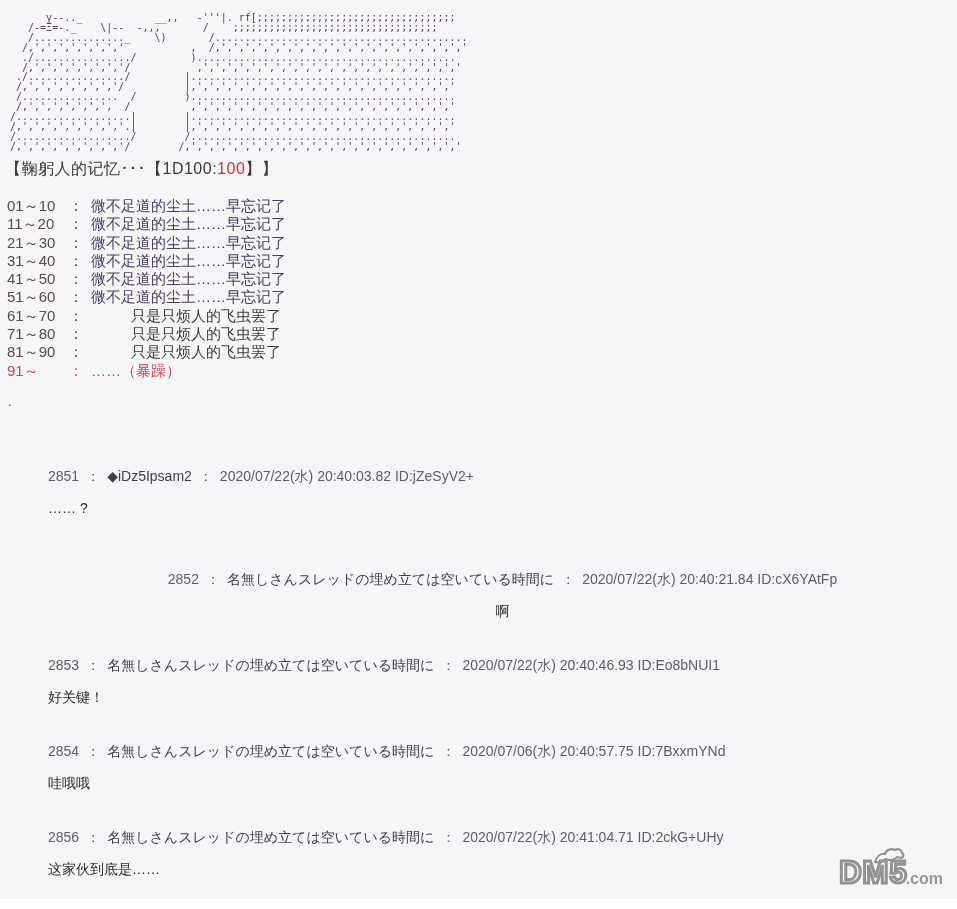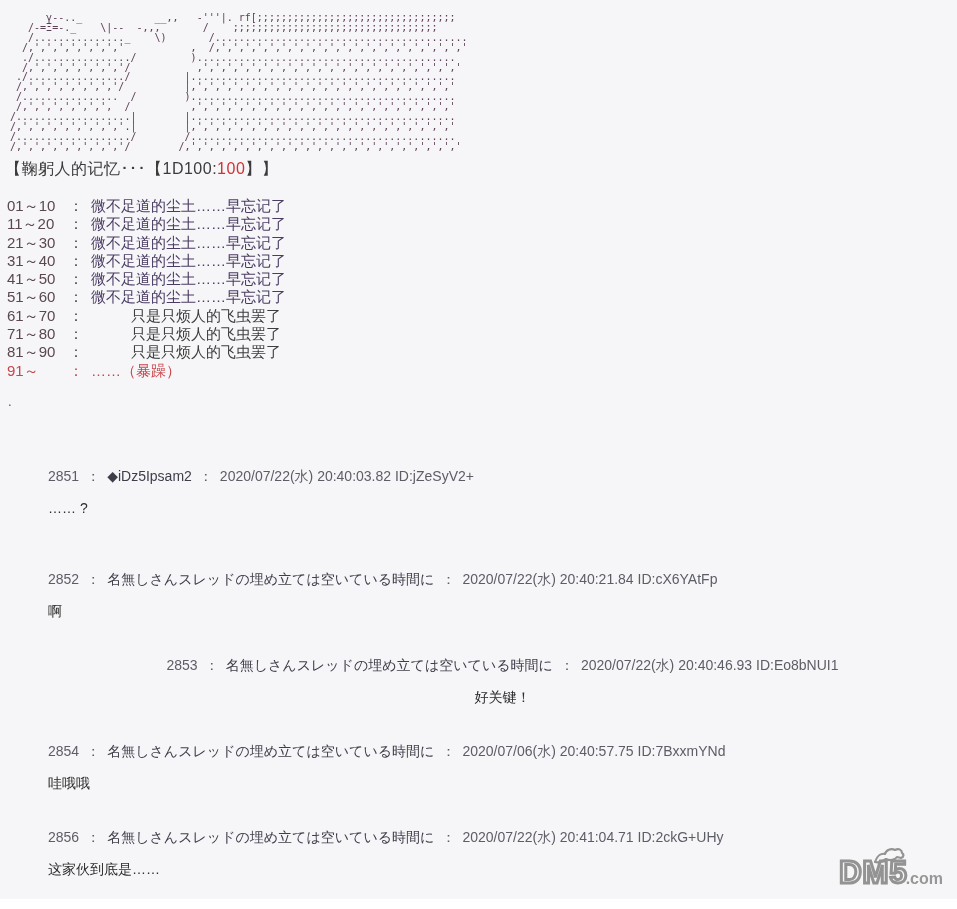--- a/index.html
+++ b/index.html
@@ -34,21 +34,21 @@
   .tone-gray   .txt{color:#3d3d3d;margin-left:40px;}
   .tone-red .range,.tone-red .colon,.tone-red .txt{color:#c7464c;}
   
   .dot{position:absolute;top:394px;left:8px;font-size:13px;color:#555;}
   
   .post{position:absolute;left:7px;right:0;margin-left:41px;}
   .post .hdr{font-size:14px;line-height:16px;color:#5d5d66;white-space:nowrap;}
   .post .hdr .sep{margin:0 7px;}
   .post .hdr .name{color:#3e3e4a;}
   .post .body{margin-top:16px;font-size:14px;line-height:16px;color:#2c2c2c;}
-  .post-0{top:468px;} .post-1{top:571px;} .post-2{top:657px;text-align:center;}
+  .post-0{top:468px;} .post-1{top:571px;text-align:center;} .post-2{top:657px;}
   .post-3{top:743px;} .post-4{top:829px;}
   
   .bottom-strip{position:absolute;left:0;right:0;bottom:0;height:10px;background:#ffffff;}
   
   .wm{position:absolute;right:12px;bottom:10px;height:44px;}
   .wm-fig{position:absolute;top:-9px;right:40px;}
   .wm-main{
     font-family:"Liberation Sans",sans-serif;
     font-size:31px;font-weight:bold;letter-spacing:1px;
     color:#f6f5f7;

